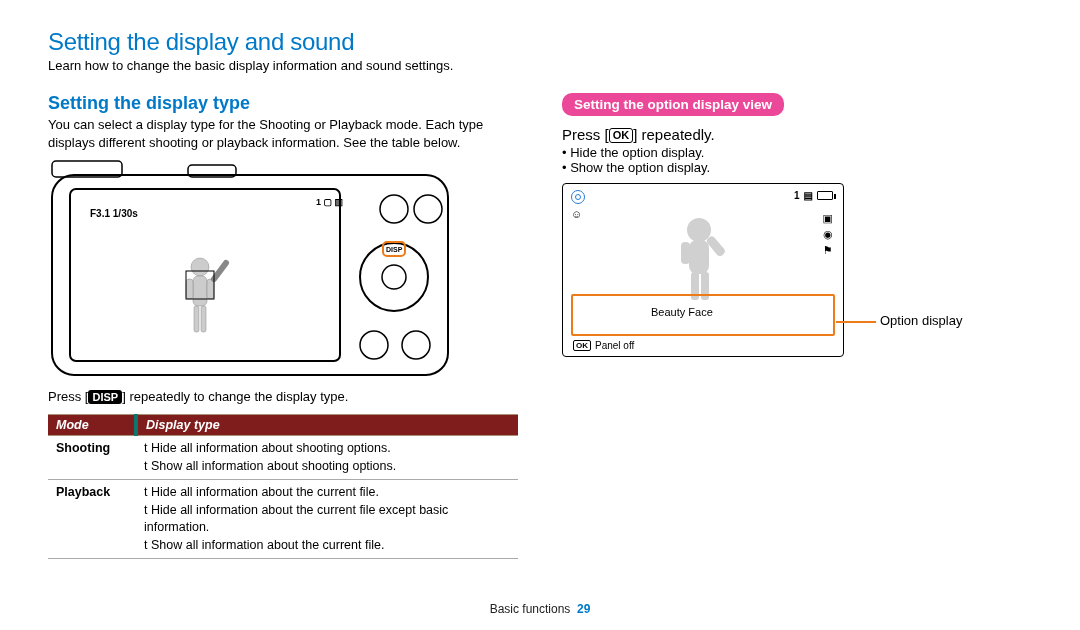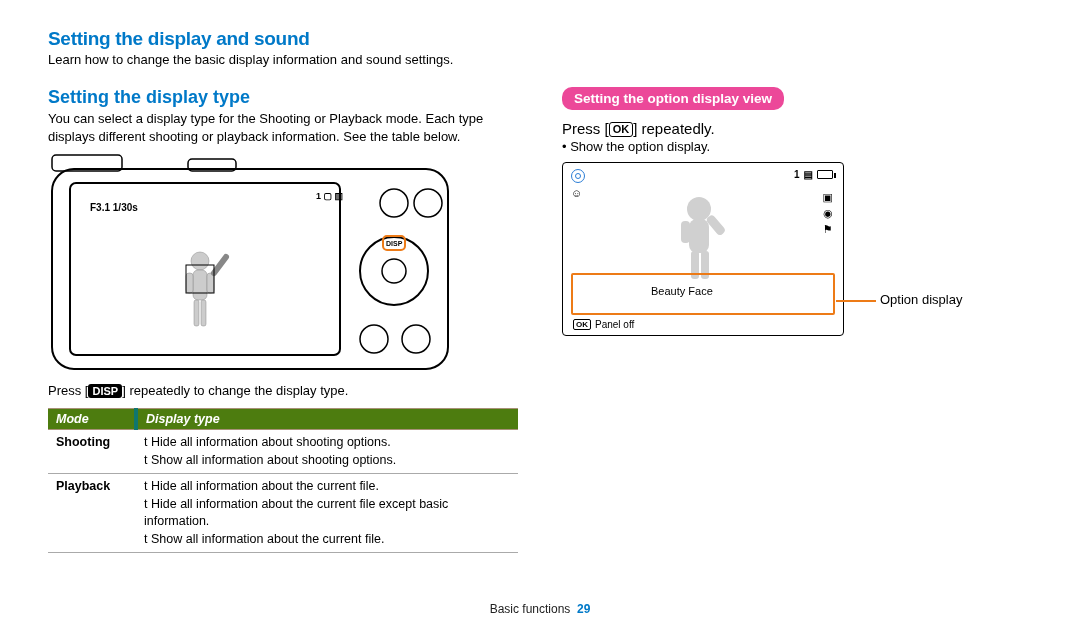--- a/index.html
+++ b/index.html
@@ -7,22 +7,22 @@
     width: 1080px;
     height: 630px;
     background: #fff;
     font-family: "Segoe UI", Arial, sans-serif;
     color: #000;
     position: relative;
     padding: 28px 48px 12px 48px;
   }
   .title {
     color: #0079c8;
-    font-size: 19px;
-    font-weight: 700;
+    font-size: 24px;
+    font-weight: 400;
     letter-spacing: -0.3px;
   }
   .lead {
     font-size: 13px;
     margin-top: 2px;
   }
   .columns {
     display: flex;
     gap: 44px;
     margin-top: 20px;
@@ -70,21 +70,21 @@
     line-height: 13px;
     vertical-align: 1px;
   }
   .mode-table {
     width: 100%;
     border-collapse: collapse;
     margin-top: 10px;
     font-size: 12.5px;
   }
   .mode-table th {
-    background: #4d7c0f;
+    background: #7f1d1d;
     color: #fff;
     font-style: italic;
     font-weight: 700;
     text-align: left;
     padding: 3px 8px;
     border-top: 1px solid #a79177;
     border-bottom: 1px solid #a79177;
   }
   .mode-table th + th { border-left: 4px solid #0f766e; }
   .mode-table td {
@@ -253,20 +253,21 @@
     </table>
   </div>
 
   <div class="col">
     <span class="badge-head">Setting the option display view</span>
 
     <p class="press-line">
       <span>Press [</span><span class="ok-pill">OK</span><span>] repeatedly.</span>
     </p>
     <ul class="bullets">
+      <li>Hide the option display.</li>
       <li>Show the option display.</li>
     </ul>
 
     <div class="screen-wrap">
       <div class="screen">
         <div class="screen-inner">
           <div class="top-left-icons">
             <span style="display:inline-block;width:14px;height:14px;border:1.4px solid #2a7dd6;border-radius:50%;position:relative;"><span style="position:absolute;inset:3px;border:1px solid #2a7dd6;border-radius:50%"></span></span><br>
             <span>☺</span>
           </div>

